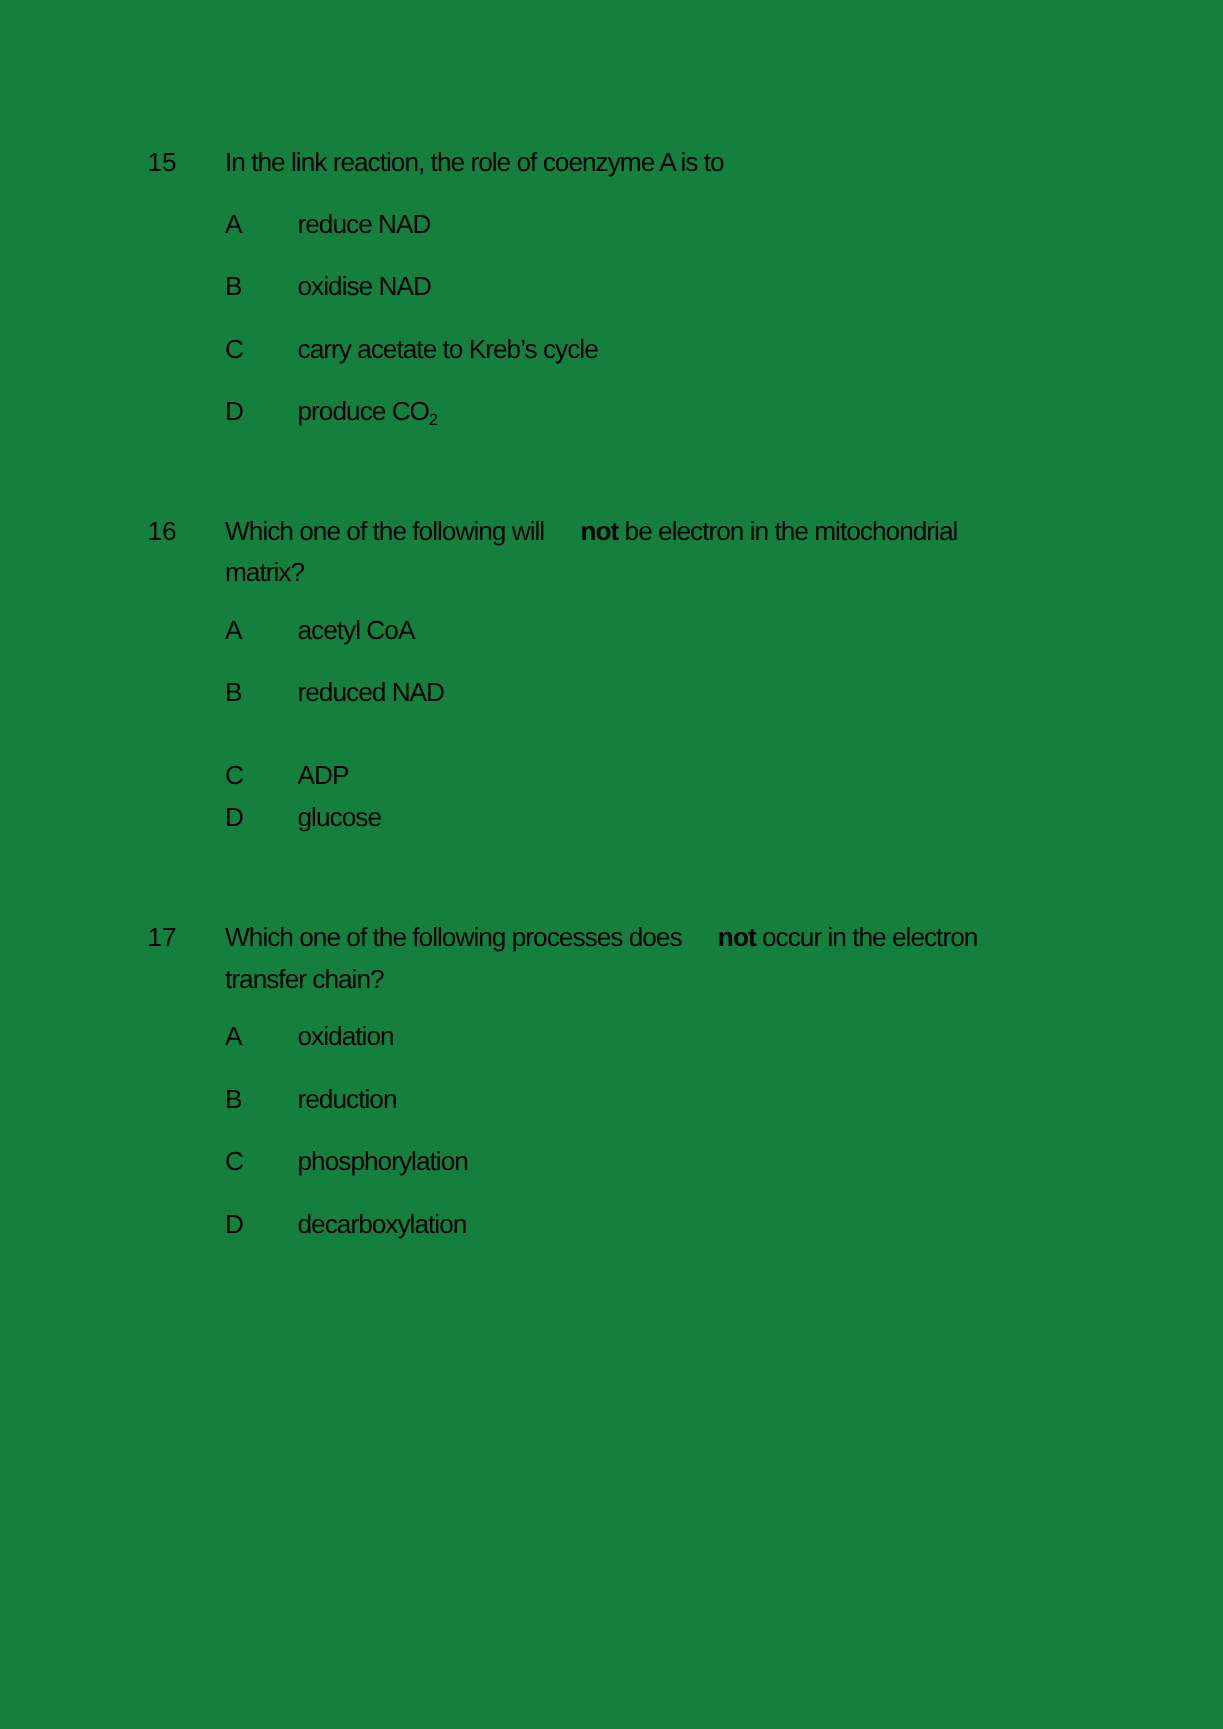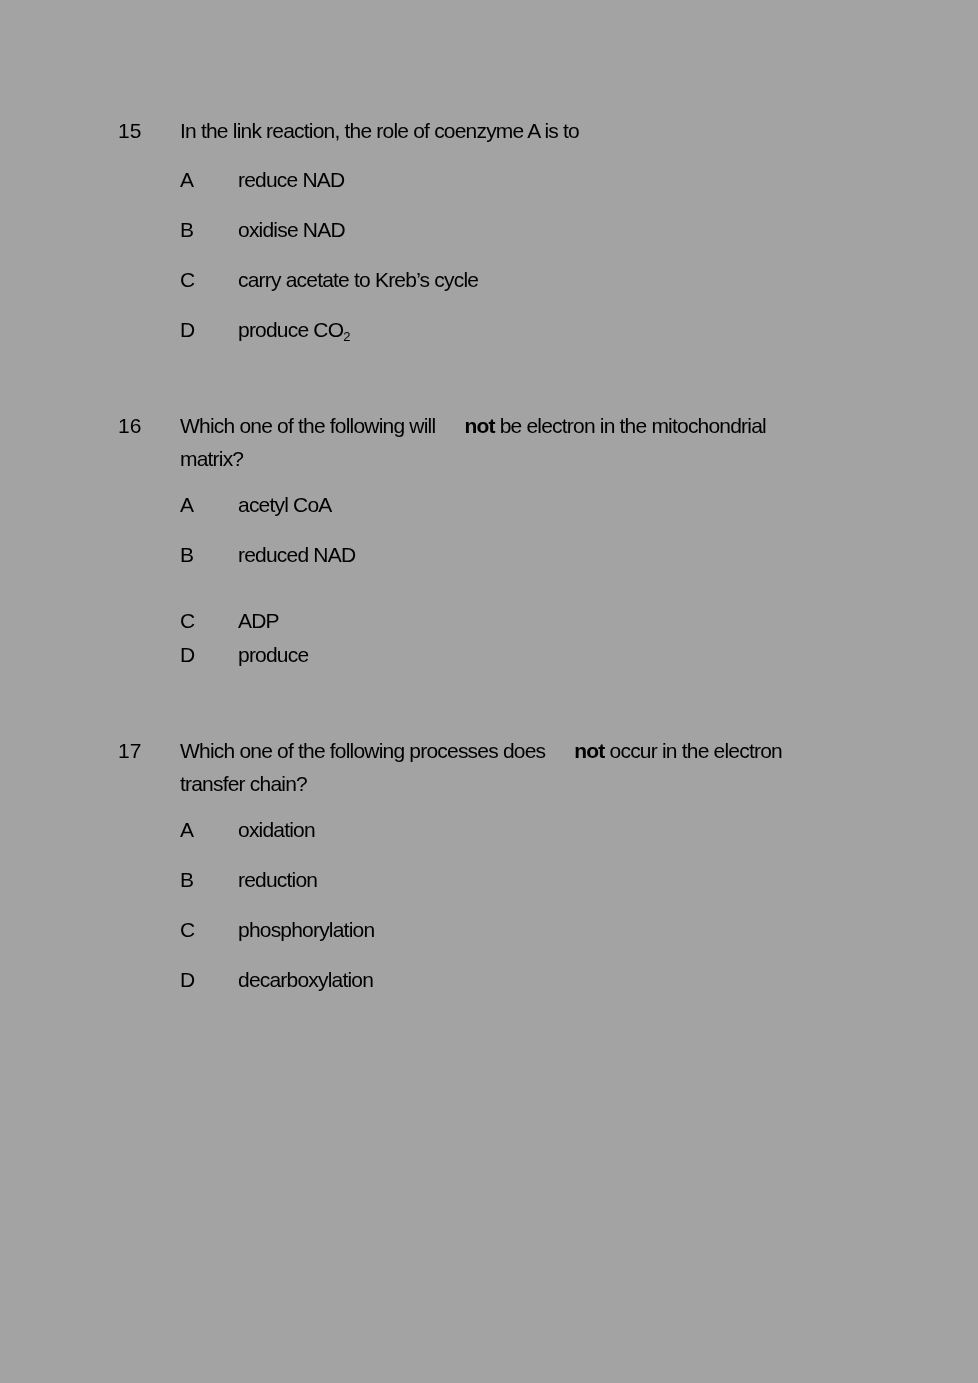--- a/index.html
+++ b/index.html
@@ -4,21 +4,21 @@
 <style>
   html, body {
     margin: 0;
     padding: 0;
     background: #ffffff;
   }
   .page {
     position: relative;
     width: 978px;
     height: 1383px;
-    background: #a3a3a3;
+    background: #15803d;
     color: #000000;
     font-family: "Liberation Sans", sans-serif;
     font-size: 21px;
     line-height: 33px;
     letter-spacing: -0.8px;
     overflow: hidden;
   }
   .row {
     position: absolute;
     left: 118px;
@@ -86,21 +86,21 @@
     <div class="opt" style="top:488px">
       <span class="letter">A</span><span>acetyl CoA</span>
     </div>
     <div class="opt" style="top:538px">
       <span class="letter">B</span><span>reduced NAD</span>
     </div>
     <div class="opt" style="top:604px">
       <span class="letter">C</span><span>ADP</span>
     </div>
     <div class="opt" style="top:638px">
-      <span class="letter">D</span><span>produce</span>
+      <span class="letter">D</span><span>glucose</span>
     </div>
   </div>
 
   <div>
     <div class="row" style="top:734px">
       <span class="qnum">17</span><span><span>Which one of the following processes does </span><span class="bold">not</span><span> occur in the electron</span></span>
     </div>
     <div class="stem2" style="top:767px">transfer chain?</div>
     <div class="opt" style="top:813px">
       <span class="letter">A</span><span>oxidation</span>

